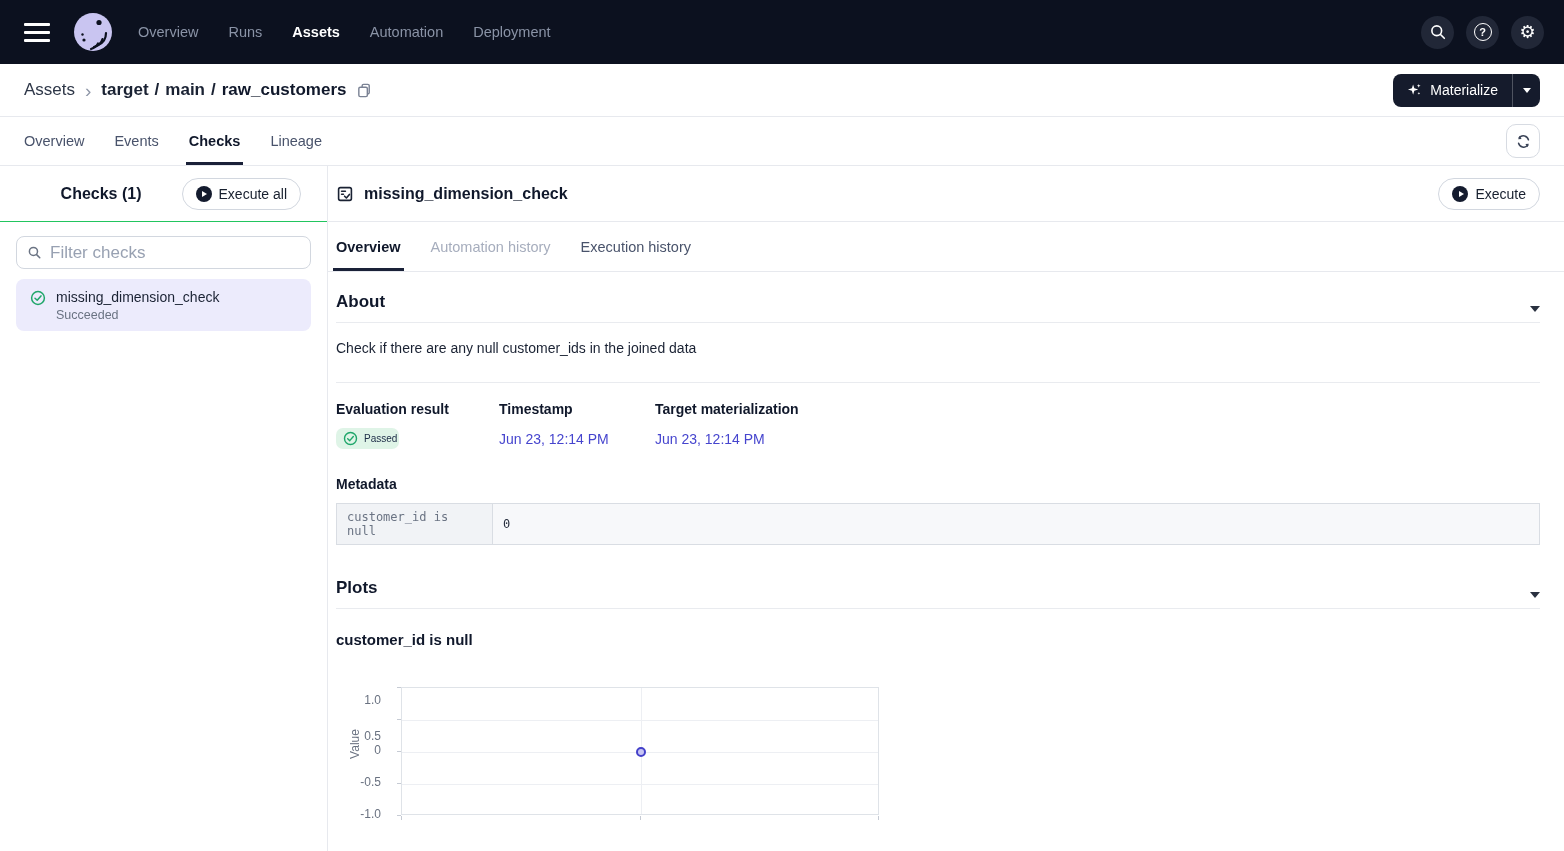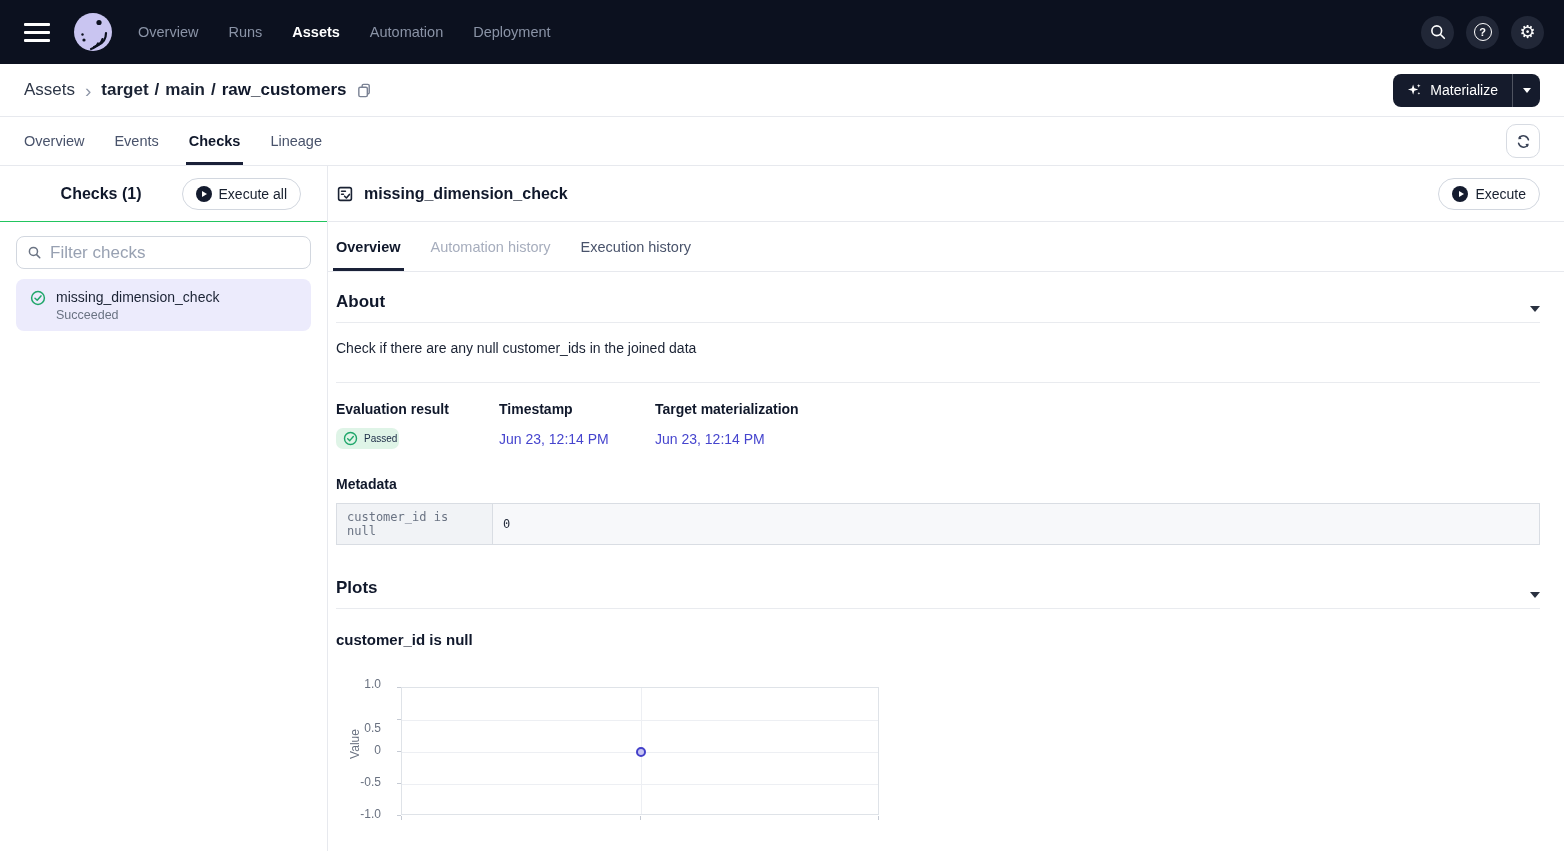--- a/index.html
+++ b/index.html
@@ -332,22 +332,22 @@
         <div class="section-header">
           <span class="section-heading">Plots</span>
           <span class="collapse-caret"></span>
         </div>
         <div class="section-divider"></div>
         <div class="plot-title">customer_id is null</div>
 
         <div class="chart">
           <div class="y-axis-label">Value</div>
 
-          <div class="y-tick-label" style="top:4px">1.0</div>
-          <div class="y-tick-label" style="top:48px">0.5</div>
+          <div class="y-tick-label" style="top:20px">1.0</div>
+          <div class="y-tick-label" style="top:56px">0.5</div>
           <div class="y-tick-label" style="top:70px">0</div>
           <div class="y-tick-label" style="top:102px">-0.5</div>
           <div class="y-tick-label" style="top:134px">-1.0</div>
 
           <div class="ytick-mark" style="top:6px"></div>
           <div class="ytick-mark" style="top:38px"></div>
           <div class="ytick-mark" style="top:70px"></div>
           <div class="ytick-mark" style="top:102px"></div>
           <div class="ytick-mark" style="top:134px"></div>
 

